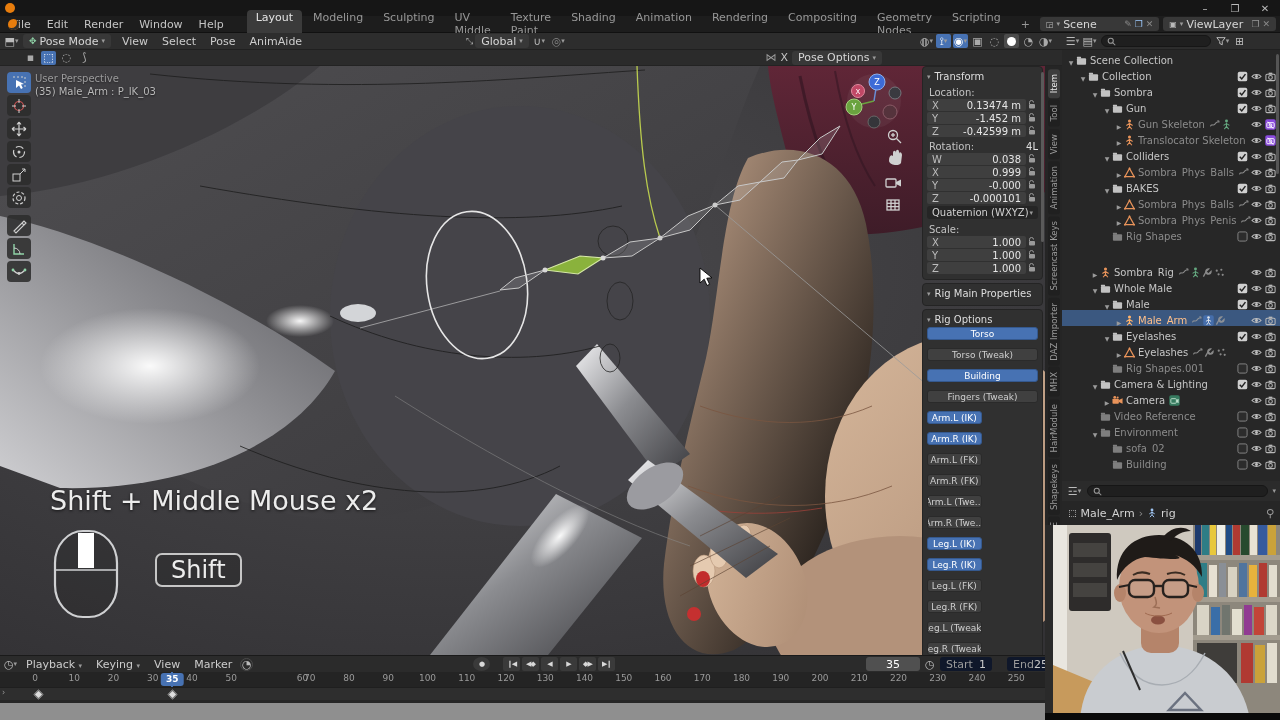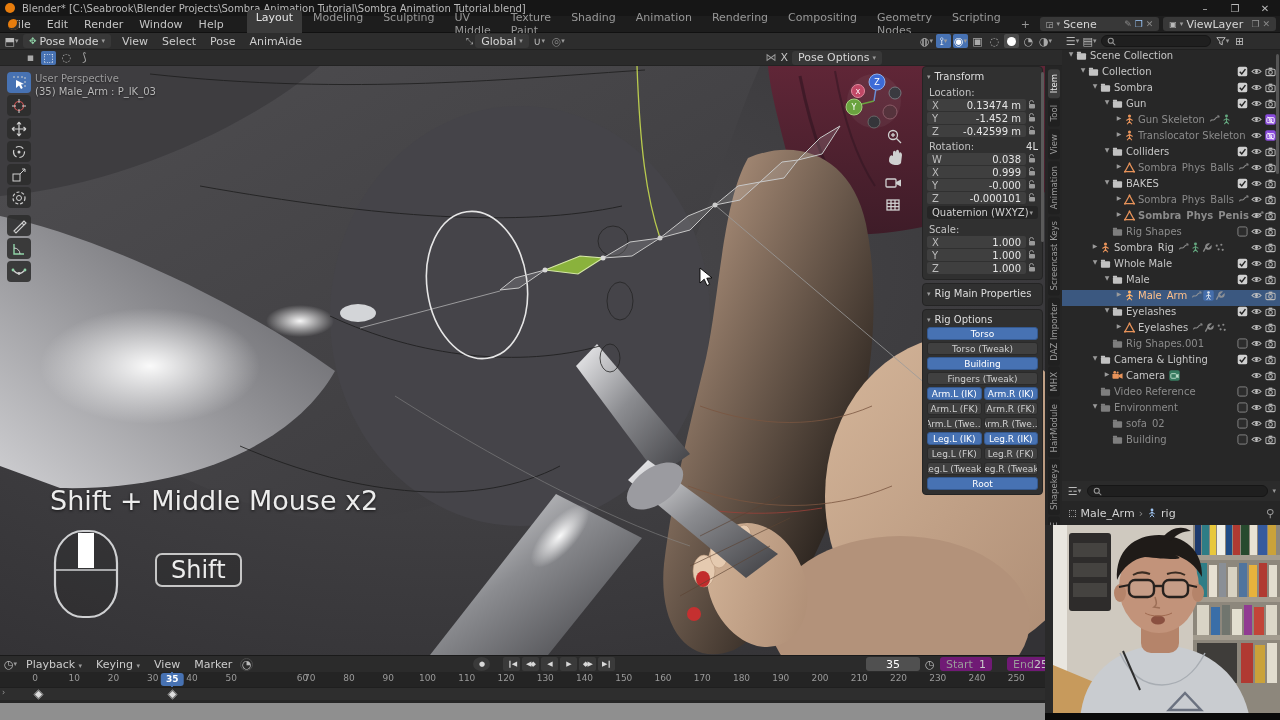--- a/index.html
+++ b/index.html
@@ -34,66 +34,65 @@
   
   #npanel{left:920px;top:66px;width:125px;height:589px;font-size:10px;}
   .np-sec{background:#303030;border:1px solid #242424;border-radius:4px;margin:0 2px 3px 2px;padding:2px 4px 4px 4px;}
   .np-hdr{color:#dedede;font-size:10px;padding:2px 0;display:flex;gap:4px;align-items:center;}
   .np-label{color:#c2c2c2;padding:3px 0 1px 2px;display:flex;justify-content:space-between;}
   .val-row{display:flex;align-items:center;margin-bottom:1px;}
   .val-field{flex:1;background:#3f3f3f;border-radius:2px;height:12px;display:flex;justify-content:space-between;align-items:center;padding:0 5px;color:#e6e6e6;}
   .val-field .ax{color:#bdbdbd;}
   .lock{width:12px;text-align:center;color:#9a9a9a;font-size:8px;}
   .np-drop{background:#252525;border-radius:3px;height:13px;display:flex;justify-content:space-between;align-items:center;padding:0 5px;color:#d0d0d0;margin:2px 0;}
-  .rig-grid{display:flex;flex-wrap:wrap;gap:2px;}
+  .rig-grid{display:flex;flex-wrap:wrap;gap:8px;}
   .rig-btn{height:13px;border-radius:3px;background:#404040;border:1px solid #2a2a2a;color:#cfcfcf;font-size:9px;display:flex;align-items:center;justify-content:center;overflow:hidden;white-space:nowrap;}
   .rig-btn.on{background:#4772b3;border-color:#35598f;color:#fff;}
   .rig-full{width:100%;}
   .rig-half{width:calc(50% - 1px);}
   #ntabs{left:1045px;top:66px;width:17px;height:589px;background:#252525;display:flex;flex-direction:column;align-items:center;padding-top:2px;}
   .ntab{writing-mode:vertical-rl;transform:rotate(180deg);font-size:8.5px;color:#9a9a9a;background:#202020;border-radius:3px 3px 3px 3px;padding:5px 1px;margin:1px 0;}
   .ntab.active{background:#3d3d3d;color:#e8e8e8;}
 
   
   #outliner{left:1062px;top:50px;width:218px;height:431px;background:#272727;overflow:hidden;font-size:10px;}
-  .ol-row{height:16px;display:flex;align-items:flex-start;color:#c6c6c6;position:relative;}
+  .ol-row{height:16px;display:flex;align-items:flex-end;color:#c6c6c6;position:relative;}
   .ol-row.grey{color:#8b8b8b;}
   .ol-row.selected{background:#3b5880;color:#ffc08a;}
   .ol-row .lbl{margin-left:3px;white-space:nowrap;overflow:hidden;}
   .ol-car{width:10px;text-align:center;color:#9a9a9a;font-size:7px;flex:none;}
   .ol-tggl{position:absolute;right:4px;display:flex;gap:3px;align-items:center;}
   .ol-extra{display:flex;gap:1px;margin-left:4px;}
   #props{left:1062px;top:481px;width:218px;height:44px;background:#2b2b2b;}
   #props-bc{display:flex;align-items:center;gap:4px;padding:3px 6px;color:#d2d2d2;background:#262626;height:24px;}
   .search{background:#1f1f1f;border:1px solid #161616;border-radius:8px;height:12px;display:flex;align-items:center;padding:0 5px;color:#888;}
 
   
   #timeline-hdr{left:0;top:655px;width:1045px;height:17px;background:#2b2b2b;border-top:1px solid #1a1a1a;display:flex;align-items:center;}
   #ruler{left:0;top:672px;width:1045px;height:15px;background:#242424;}
   .tick{position:absolute;top:1px;color:#9a9a9a;font-size:9px;transform:translateX(-50%);}
   #channels{left:0;top:687px;width:1045px;height:13px;background:#2e2e2e;border-top:1px solid #1f1f1f;}
   #playhead{position:absolute;width:2px;background:#4772b3;}
   #playhead-badge{position:absolute;background:#4772b3;color:#fff;font-size:9px;font-weight:bold;border-radius:3px;padding:0 5px;height:13px;line-height:13px;transform:translateX(-50%);}
   .kf{position:absolute;width:7px;height:7px;background:#dedede;border:1px solid #6f6f6f;transform:rotate(45deg);}
   .tbtn{min-width:17px;height:14px;background:#3a3a3a;border-radius:2px;margin:0 1px;display:inline-flex;align-items:center;justify-content:center;color:#d8d8d8;font-size:7px;letter-spacing:-1px;}
   .frame-field{background:#505050;border-radius:3px;color:#fff;height:14px;display:flex;align-items:center;justify-content:center;}
-  .range-field{background:#701a75;border-radius:3px;color:#c9c9c9;height:14px;display:flex;align-items:center;justify-content:space-between;padding:0 6px;}
+  .range-field{background:#0f172a;border-radius:3px;color:#c9c9c9;height:14px;display:flex;align-items:center;justify-content:space-between;padding:0 6px;}
   #statusbar{left:0;top:700px;width:1045px;height:20px;background:#8f8f8f;border-top:3px solid #262626;}
 
   #webcam{left:1045px;top:525px;width:235px;height:195px;background:#111;overflow:hidden;}
   svg text{font-family:"DejaVu Sans",sans-serif;}
 </style>
 </head>
 <body>
 
 <div id="stage">
 
   <div class="abs" id="titlebar">
     <span class="abs" style="left:5px;top:3px;width:10px;height:10px;border-radius:50%;background:#e87d0d;"></span>
-    <span style="margin-left:22px;">Blender* [C:\Seabrook\Blender Projects\Sombra Animation Tutorial\Sombra Animation Tutorial.blend]</span>
     <span style="margin-left:auto;display:flex;">
       <span class="winbtn">–</span>
       <span class="winbtn">❐</span>
       <span class="winbtn">✕</span>
     </span>
   </div>
 
   <div class="abs" id="menubar">
     <span class="abs" style="left:8px;top:3px;width:11px;height:11px;border-radius:50%;background:#e87d0d;box-shadow:inset -2px -2px 0 #2d2d2d;"></span>
     <span style="width:22px;"></span>
@@ -948,21 +947,21 @@
             </span>
             <span style="display:inline-flex;">
               <svg width="11" height="11" viewBox="0 0 12 12">
                 <rect x="1" y="3.5" width="10" height="7" rx="1.2" fill="none" stroke="#b8b8b8" stroke-width="1.1"></rect>
                 <circle cx="6" cy="7" r="2" fill="none" stroke="#b8b8b8" stroke-width="1.1"></circle>
                 <rect x="4" y="1.8" width="4" height="1.6" fill="#b8b8b8"></rect>
               </svg>
             </span>
           </span>
   </div>
-        <div class="ol-row grey" style="padding-left:52px;font-weight:bold;">
+        <div class="ol-row grey" style="padding-left:52px;">
     <span class="ol-car" style="font-size:6px;">▶</span>
     <span style="display:inline-flex;">
             <svg width="11" height="11" viewBox="0 0 12 12">
               <path d="M6 1.5 L11 10.5 L1 10.5 Z" fill="none" stroke="#e8935a" stroke-width="1.3"></path>
               <circle cx="6" cy="1.5" r="1" fill="#e8935a"></circle>
               <circle cx="11" cy="10.5" r="1" fill="#e8935a"></circle>
               <circle cx="1" cy="10.5" r="1" fill="#e8935a"></circle>
             </svg>
           </span>
     <span class="lbl">Sombra_Phys_Penis</span>
@@ -1014,21 +1013,21 @@
             </span>
             <span style="display:inline-flex;">
               <svg width="11" height="11" viewBox="0 0 12 12">
                 <rect x="1" y="3.5" width="10" height="7" rx="1.2" fill="none" stroke="#b8b8b8" stroke-width="1.1"></rect>
                 <circle cx="6" cy="7" r="2" fill="none" stroke="#b8b8b8" stroke-width="1.1"></circle>
                 <rect x="4" y="1.8" width="4" height="1.6" fill="#b8b8b8"></rect>
               </svg>
             </span>
           </span>
   </div>
-        <div class="ol-row" style="padding-left:28px;">
+        <div class="ol-row" style="padding-left:28px;margin-top:20px;">
     <span class="ol-car" style="font-size:6px;">▶</span>
     <span style="display:inline-flex;">
             <svg width="11" height="11" viewBox="0 0 12 12">
               <circle cx="6" cy="2.2" r="1.7" fill="#e8935a"></circle>
               <path d="M6 4 L6 8 M6 5 L2.6 7 M6 5 L9.4 7 M6 8 L3.4 11.2 M6 8 L8.6 11.2" stroke="#e8935a" stroke-width="1.2" fill="none"></path>
             </svg>
           </span>
     <span class="lbl">Sombra_Rig</span>
     <span class="ol-extra">
             <span style="display:inline-flex;opacity:.85;">

